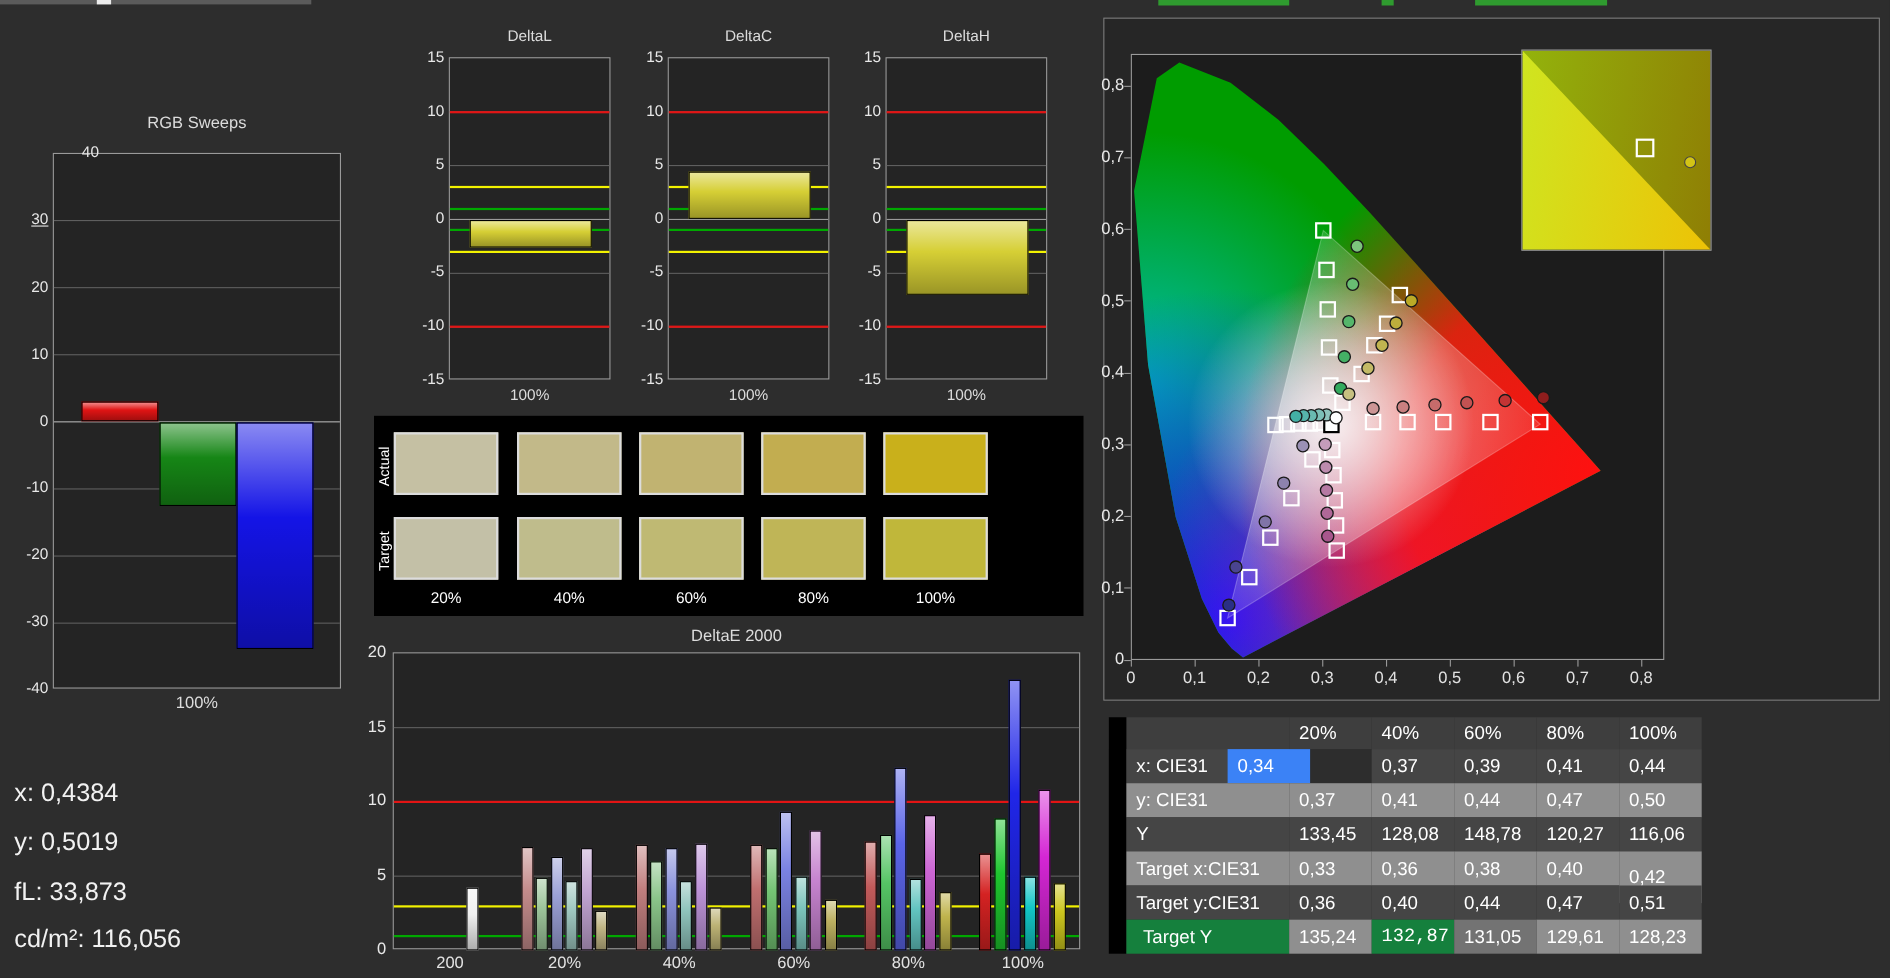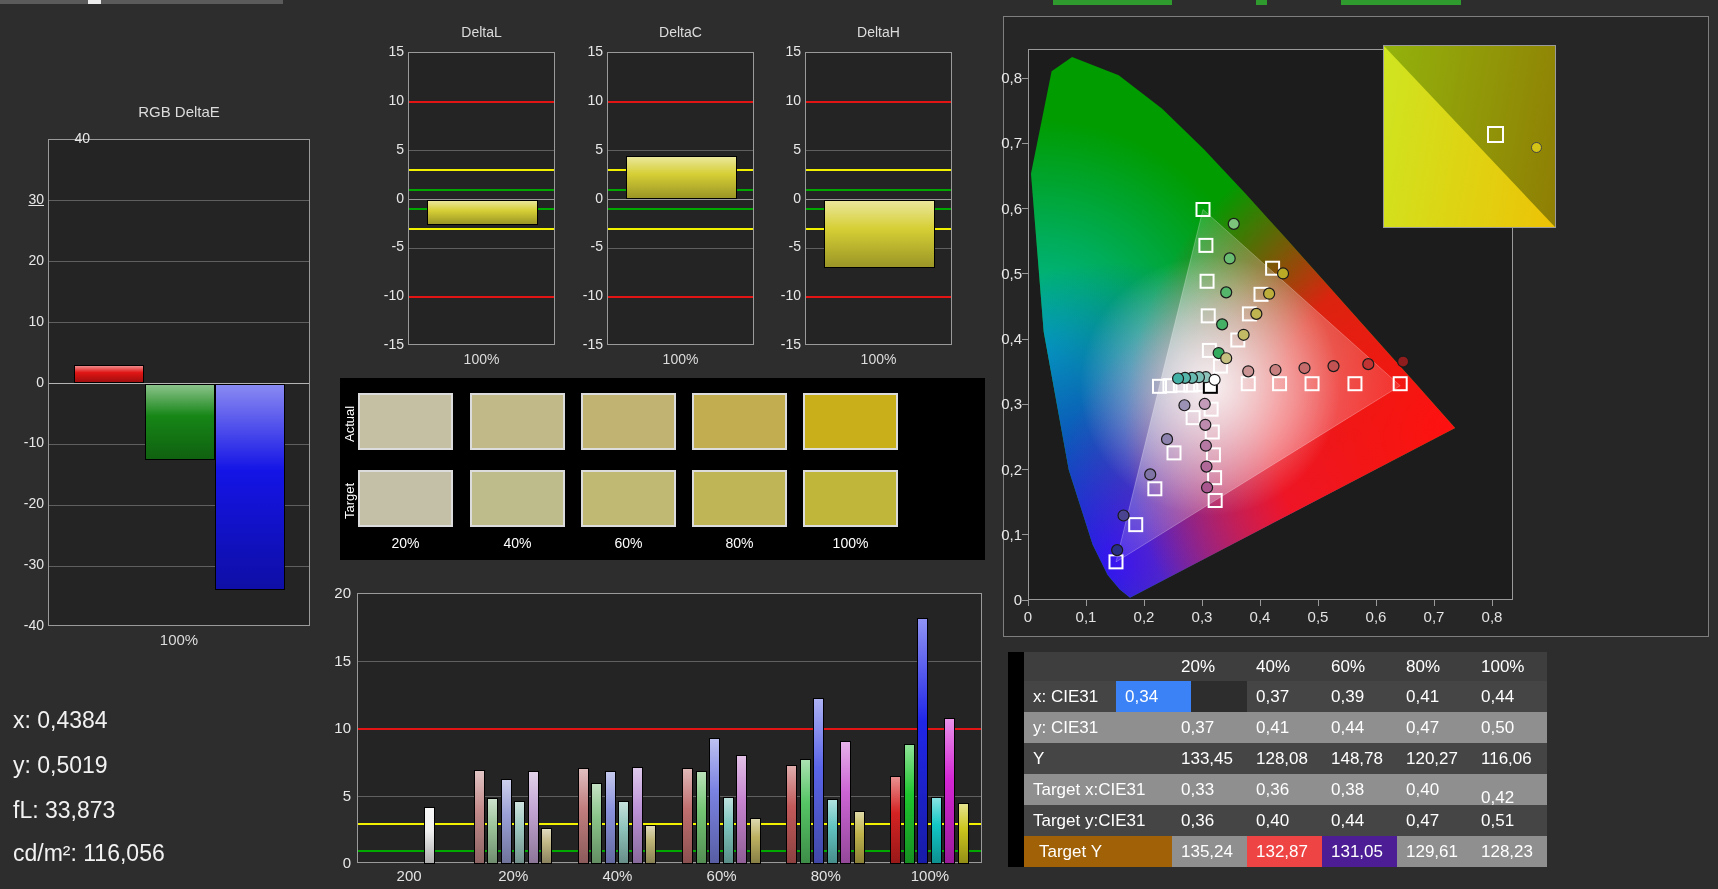--- a/index.html
+++ b/index.html
@@ -21,30 +21,31 @@
   .cr-line{position:absolute;left:13px;font-size:23px;color:#f2f2f2;}
   .cell{position:absolute;display:flex;align-items:center;padding-left:9px;box-sizing:border-box;
         font-size:17px;color:#fff;white-space:nowrap;}
   .frag{position:absolute;top:0;}
 </style>
 </head>
 <body>
 
 <div id="root">
 
-  <div class="ctitle" style="left:48px;top:103px;width:262px">RGB DeltaE</div>
+  <div class="ctitle" style="left:48px;top:103px;width:262px">RGB Sweeps</div>
   <div class="ctitle" style="left:48px;top:631px;width:262px">100%</div>
 
   <div class="ctitle small" style="left:408px;top:24px;width:147px">DeltaL</div>
   <div class="ctitle small" style="left:607px;top:24px;width:147px">DeltaC</div>
   <div class="ctitle small" style="left:805px;top:24px;width:147px">DeltaH</div>
   <div class="ctitle small" style="left:408px;top:351px;width:147px">100%</div>
   <div class="ctitle small" style="left:607px;top:351px;width:147px">100%</div>
   <div class="ctitle small" style="left:805px;top:351px;width:147px">100%</div>
 
+  <div class="ctitle" style="left:357px;top:570px;width:625px">DeltaE 2000</div>
 
   <div class="ctitle" style="left:1028px;top:22px;width:485px">CIE 1931 xy</div>
 
   <div class="cr-line" style="top:707px">x: 0,4384</div>
   <div class="cr-line" style="top:752px">y: 0,5019</div>
   <div class="cr-line" style="top:797px">fL: 33,873</div>
   <div class="cr-line" style="top:840px">cd/m²: 116,056</div>
 <div class="frag" style="left: 0px; width: 283px; height: 4px; background: rgb(91, 91, 91);"></div>
     <div class="frag" style="left: 88px; width: 13px; height: 4px; background: rgb(236, 236, 236);"></div>
     <div class="frag" style="left: 1053px; width: 119px; height: 5px; background: rgb(47, 155, 47);"></div>
@@ -375,19 +376,19 @@
     <div class="cell" style="left: 1247px; top: 774px; width: 75px; height: 31px; background: rgb(143, 143, 143);">0,36</div>
     <div class="cell" style="left: 1322px; top: 774px; width: 75px; height: 31px; background: rgb(143, 143, 143);">0,38</div>
     <div class="cell" style="left: 1397px; top: 774px; width: 75px; height: 31px; background: rgb(143, 143, 143);">0,40</div>
     <div class="cell" style="left: 1472px; top: 774px; width: 75px; height: 47px; background: rgb(143, 143, 143);">0,42</div>
     <div class="cell" style="left: 1024px; top: 805px; width: 148px; height: 31px; background: rgb(69, 69, 69);">Target y:CIE31</div>
     <div class="cell" style="left: 1172px; top: 805px; width: 75px; height: 31px; background: rgb(69, 69, 69);">0,36</div>
     <div class="cell" style="left: 1247px; top: 805px; width: 75px; height: 31px; background: rgb(69, 69, 69);">0,40</div>
     <div class="cell" style="left: 1322px; top: 805px; width: 75px; height: 31px; background: rgb(69, 69, 69);">0,44</div>
     <div class="cell" style="left: 1397px; top: 805px; width: 75px; height: 31px; background: rgb(69, 69, 69);">0,47</div>
     <div class="cell" style="left: 1472px; top: 805px; width: 75px; height: 31px; background: rgb(69, 69, 69);">0,51</div>
-    <div class="cell" style="left: 1024px; top: 836px; width: 148px; height: 31px; background: #a16207; padding-left: 15px;">Target Y</div>
+    <div class="cell" style="left: 1024px; top: 836px; width: 148px; height: 31px; background: #15803d; padding-left: 15px;">Target Y</div>
     <div class="cell" style="left: 1172px; top: 836px; width: 75px; height: 31px; background: rgb(143, 143, 143);">135,24</div>
-    <div class="cell" style="left: 1247px; top: 836px; width: 75px; height: 31px; background: #ef4444;">132,87</div>
-    <div class="cell" style="left: 1322px; top: 836px; width: 75px; height: 31px; background: #4c1d95;">131,05</div>
+    <div class="cell" style="left: 1247px; top: 836px; width: 75px; height: 31px; background: #15803d; font-family: Liberation Mono, monospace;">132,87</div>
+    <div class="cell" style="left: 1322px; top: 836px; width: 75px; height: 31px; background: #737373;">131,05</div>
     <div class="cell" style="left: 1397px; top: 836px; width: 75px; height: 31px; background: rgb(143, 143, 143);">129,61</div>
     <div class="cell" style="left: 1472px; top: 836px; width: 75px; height: 31px; background: rgb(143, 143, 143);">128,23</div>
   </div>
 
 </body></html>

